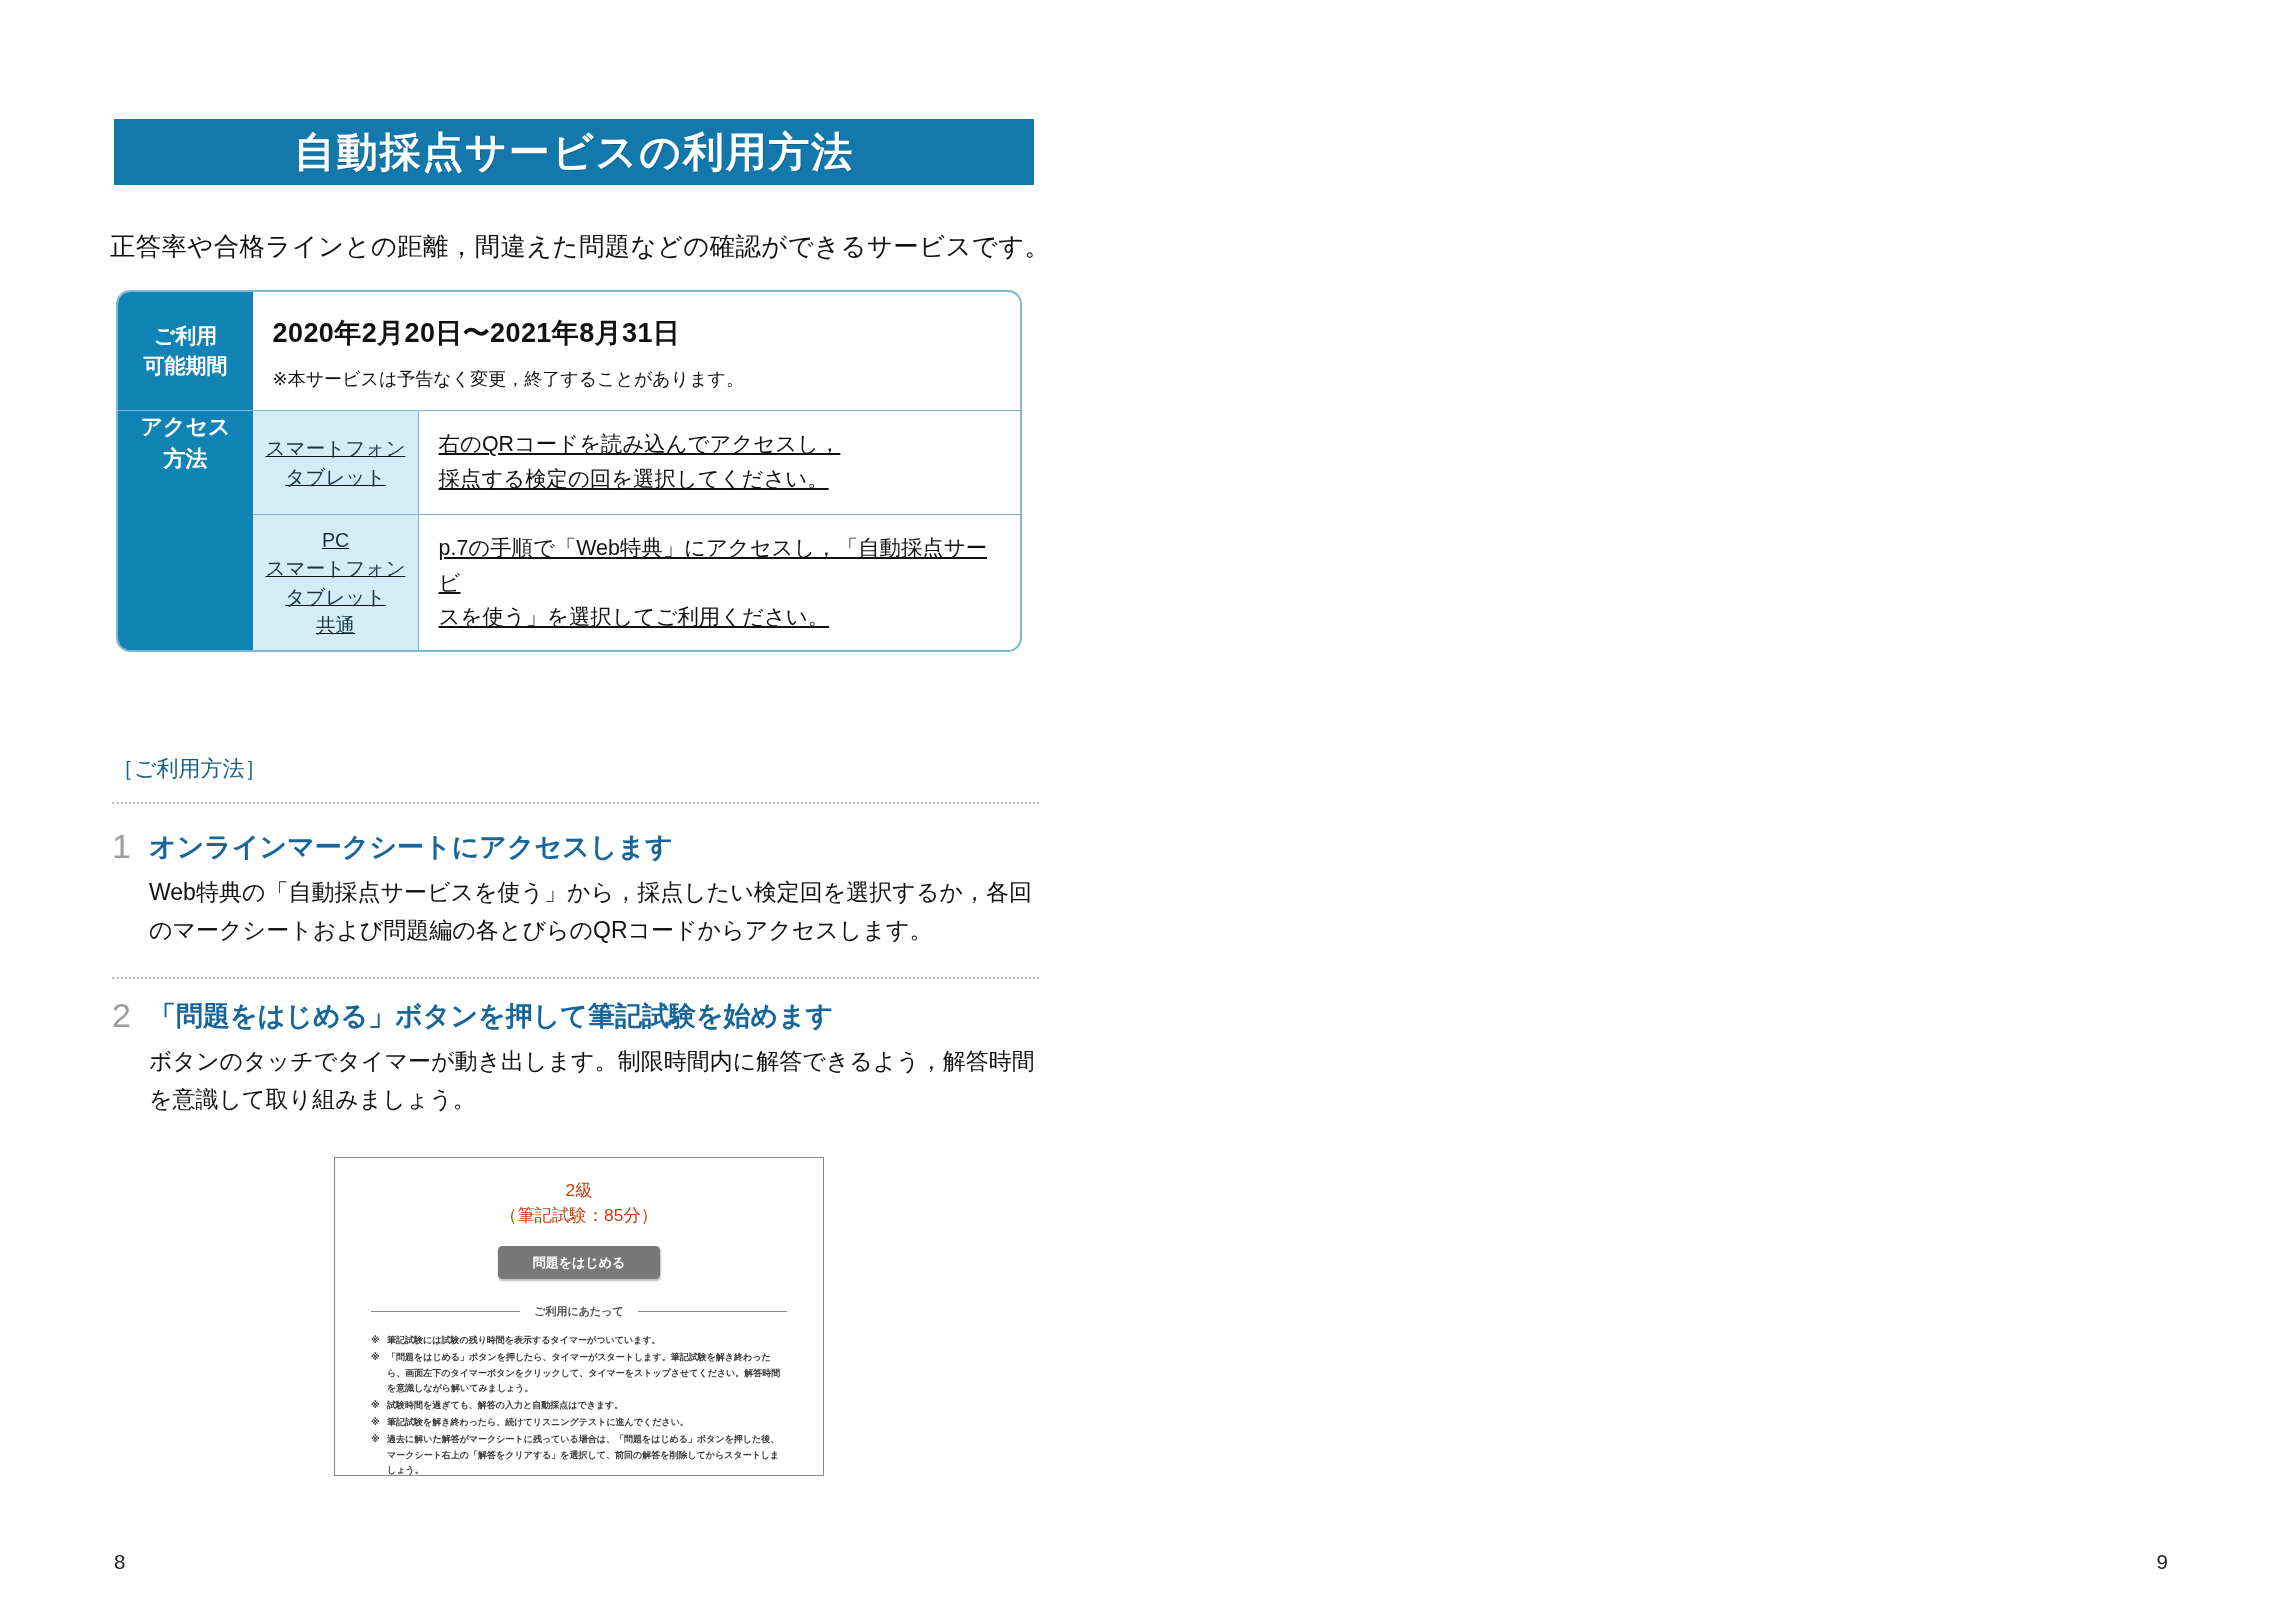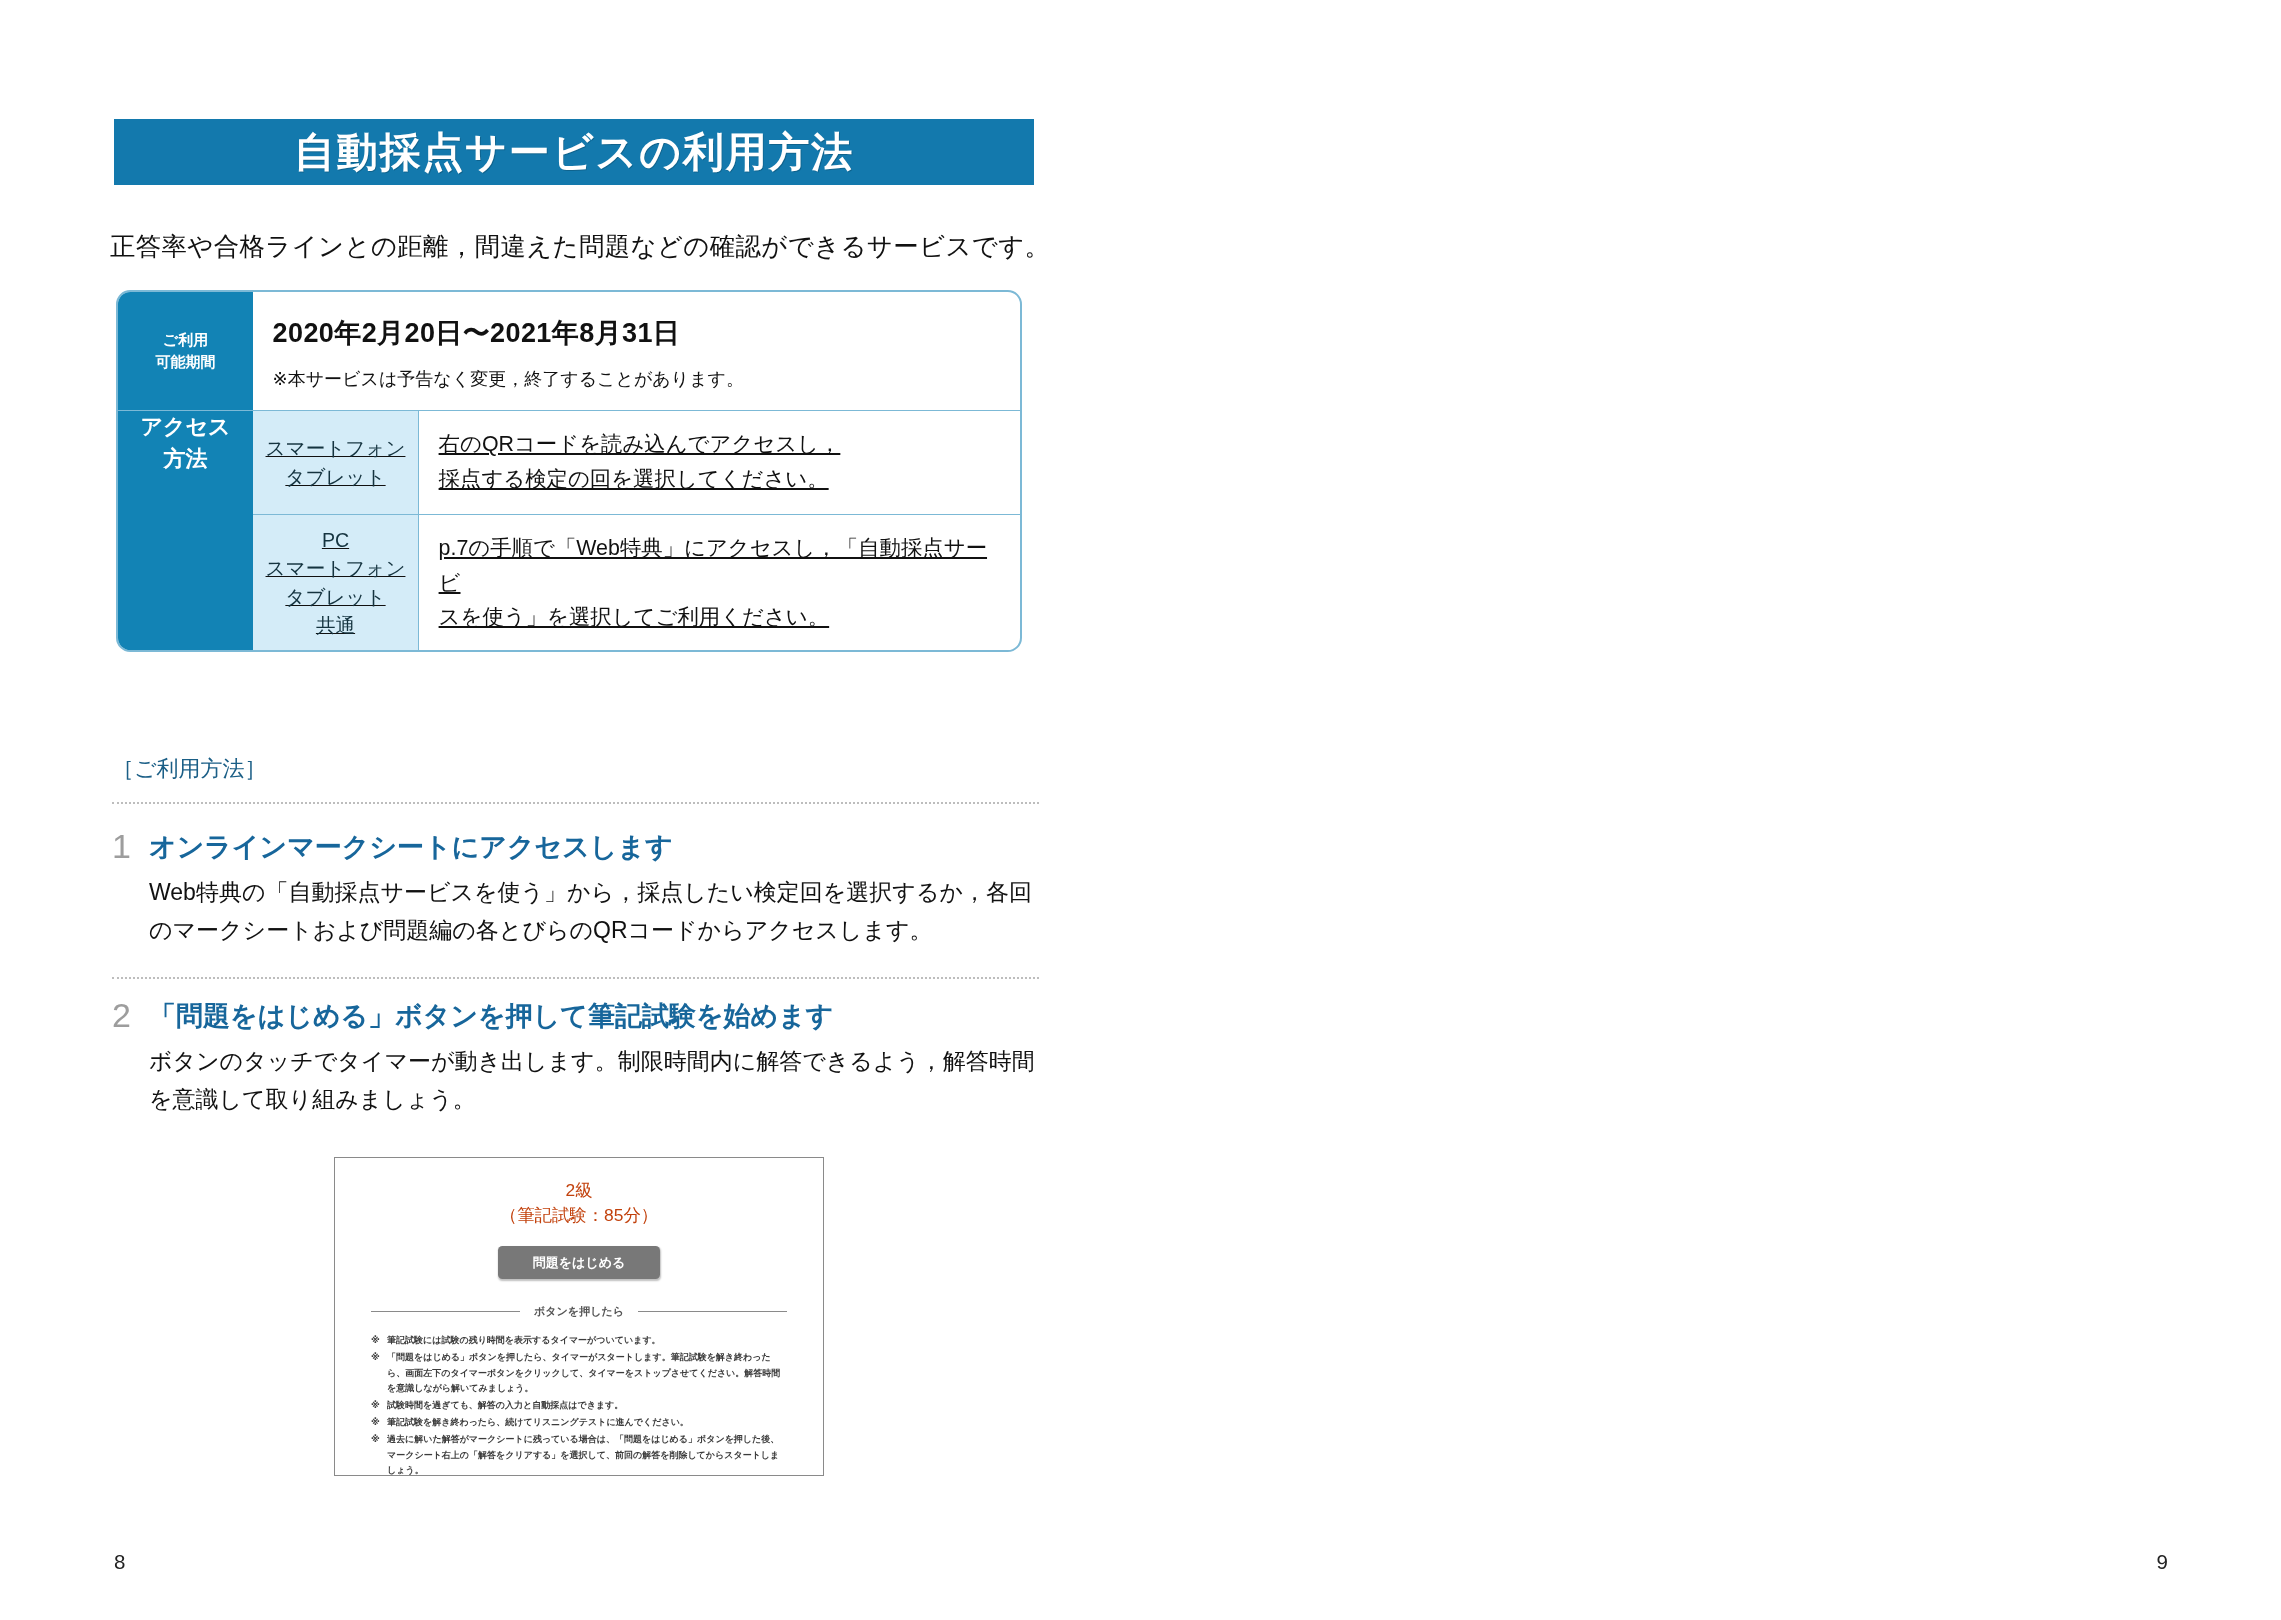--- a/index.html
+++ b/index.html
@@ -51,21 +51,21 @@
     position: absolute; left: 116px; top: 290px;
     width: 902px;
     border: 2.2px solid #7cb9d6;
     border-radius: 14.3px;
     overflow: hidden;
     background: #fff;
   }
   .info-row { display: flex; }
   .cell-head {
     background: #1283b5; color: #fff;
-    font-size: 15px; font-weight: bold;
+    font-size: 21px; font-weight: bold;
     display: flex; align-items: center; justify-content: center;
     text-align: center; line-height: 1.45;
     width: 135px; flex: 0 0 135px;
   }
   .cell-sub {
     background: #d4ecf8; color: #14333f;
     font-size: 19.6px; text-align: center; line-height: 1.45;
     display: flex; align-items: center; justify-content: center;
     width: 165px; flex: 0 0 165px;
     border-right: 1.8px solid #7cb9d6;
@@ -222,21 +222,21 @@
         <div class="step-title">「問題をはじめる」ボタンを押して筆記試験を始めます</div>
       </div>
       <div class="step-body">ボタンのタッチでタイマーが動き出します。制限時間内に解答できるよう，解答時間を意識して取り組みましょう。</div>
     </div>
 
     <div class="mock">
       <div class="mock-title">2級</div>
       <div class="mock-title">（筆記試験：85分）</div>
       <div class="mock-btn">問題をはじめる</div>
       <div class="mock-divider">
-        <span>ボタンを押したら</span>
+        <span>ご利用にあたって</span>
       </div>
       <div class="mock-notes">
         <div class="mock-note">
           <span class="mk">※</span>
           <span>筆記試験には試験の残り時間を表示するタイマーがついています。</span>
         </div>
         <div class="mock-note">
           <span class="mk">※</span>
           <span>「問題をはじめる」ボタンを押したら、タイマーがスタートします。筆記試験を解き終わったら、画面左下のタイマーボタンをクリックして、タイマーをストップさせてください。解答時間を意識しながら解いてみましょう。</span>
         </div>

